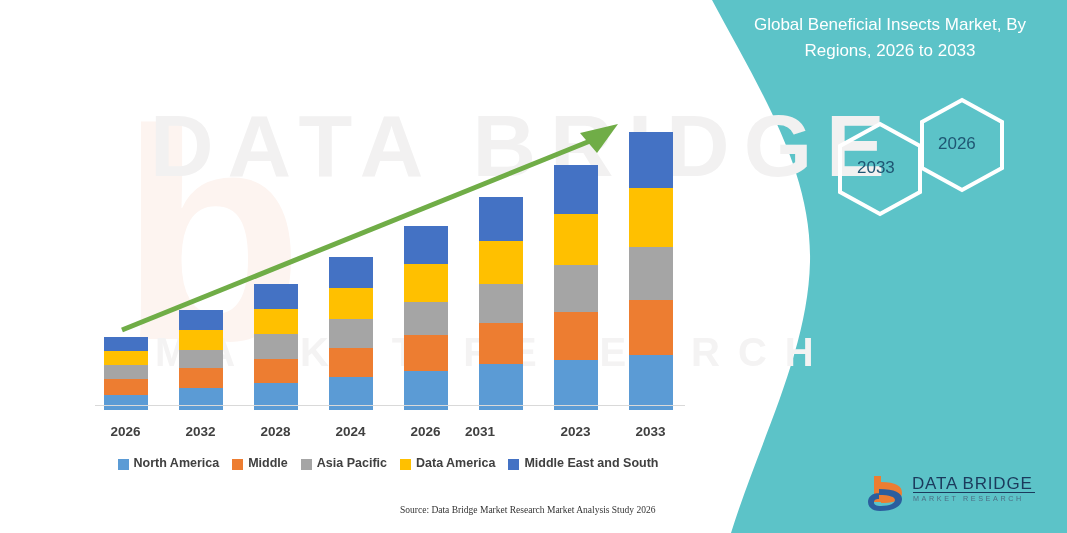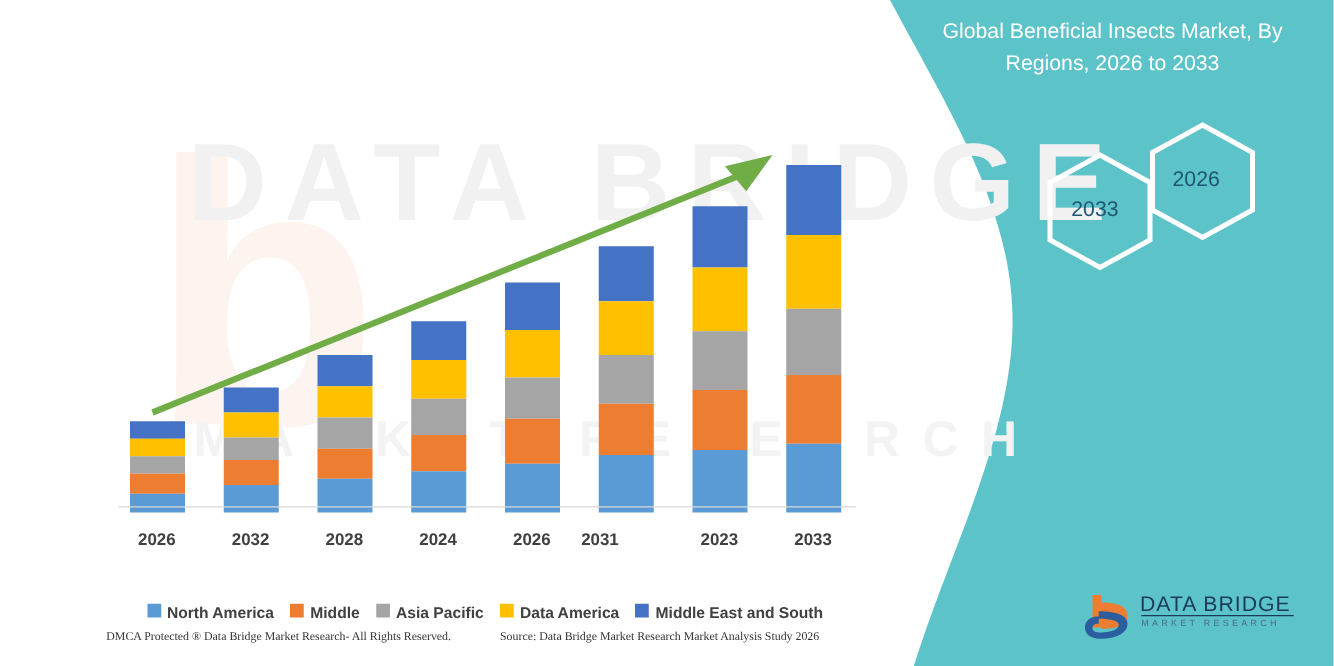--- a/index.html
+++ b/index.html
@@ -69,21 +69,21 @@
     font-family:"Liberation Sans",sans-serif;
   }
 
   .arrow-svg{position:absolute;z-index:6;left:0;top:0;width:1067px;height:533px;pointer-events:none;}
 
   
   .legend{
     position:absolute;z-index:5;left:88px;top:456px;width:600px;
     display:flex;justify-content:center;align-items:center;gap:13px;
   }
-  .legend-item{display:flex;align-items:flex-start;gap:5px;margin-top:27px;}
+  .legend-item{display:flex;align-items:flex-end;gap:5px;}
   .legend-swatch{width:11px;height:11px;display:inline-block;}
   .legend-text{font-size:12.5px;font-weight:700;color:#404040;white-space:nowrap;}
 
   
   .footer{
     position:absolute;z-index:7;left:0;top:505px;width:710px;height:20px;
     font-family:"Liberation Serif", serif;font-size:9.5px;color:#333;
   }
   .footer-left{position:absolute;left:85px;top:0;}
   .footer-right{position:absolute;left:400px;top:0;}
@@ -220,21 +220,20 @@
         <span class="legend-swatch" style="background: rgb(255, 192, 0);"></span>
         <span class="legend-text">Data America</span>
       </span>
       <span class="legend-item">
         <span class="legend-swatch" style="background: rgb(68, 114, 196);"></span>
         <span class="legend-text">Middle East and South</span>
       </span>
     </div>
 
   <div class="footer">
-    <span class="footer-left">DMCA Protected ® Data Bridge Market Research-  All Rights Reserved.</span>
     <span class="footer-right">Source: Data Bridge Market Research  Market Analysis Study 2026</span>
   </div>
 
   <div class="panel-title">Global Beneficial Insects Market, By Regions, 2026 to 2033</div>
 
   <div class="hexwrap">
     <svg width="220" height="125" viewBox="0 0 220 125">
       <polygon points="100,4 140,26 140,72 100,94 60,72 60,26" transform="translate(42,0)" fill="none" stroke="#ffffff" stroke-width="4"></polygon>
       <polygon points="100,28 140,50 140,96 100,118 60,96 60,50" transform="translate(-40,0)" fill="none" stroke="#ffffff" stroke-width="4"></polygon>
     </svg>

